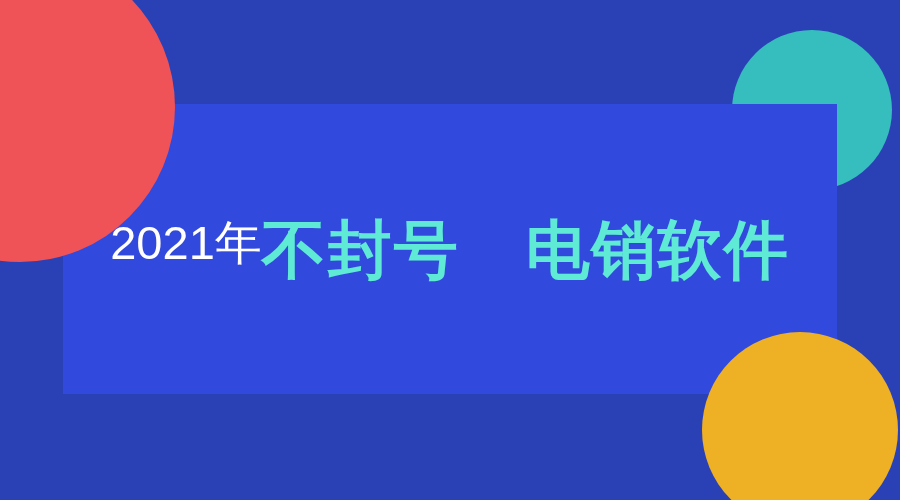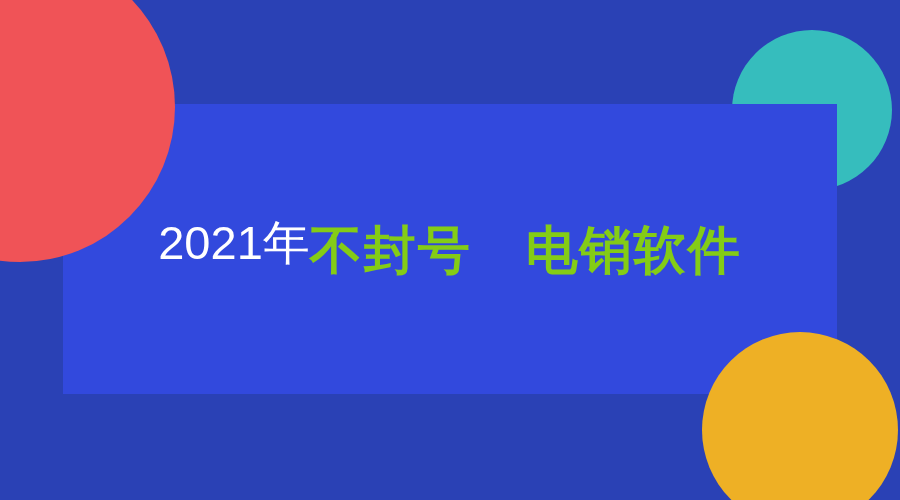--- a/index.html
+++ b/index.html
@@ -77,22 +77,22 @@
     font-size: 47px;
     line-height: 1.0;
     font-weight: 400;
     letter-spacing: 0px;
     margin: 0 0 16px 0;
     text-align: center;
     white-space: pre;
   }
 
   #headline {
-    color: #84cc16;
-    font-size: 52px;
+    color: #5eead4;
+    font-size: 64px;
     line-height: 1.0;
     font-weight: bold;
     letter-spacing: 2px;
     margin: 0;
     text-align: center;
     white-space: pre;
   }
 </style>
 </head>
 <body>

